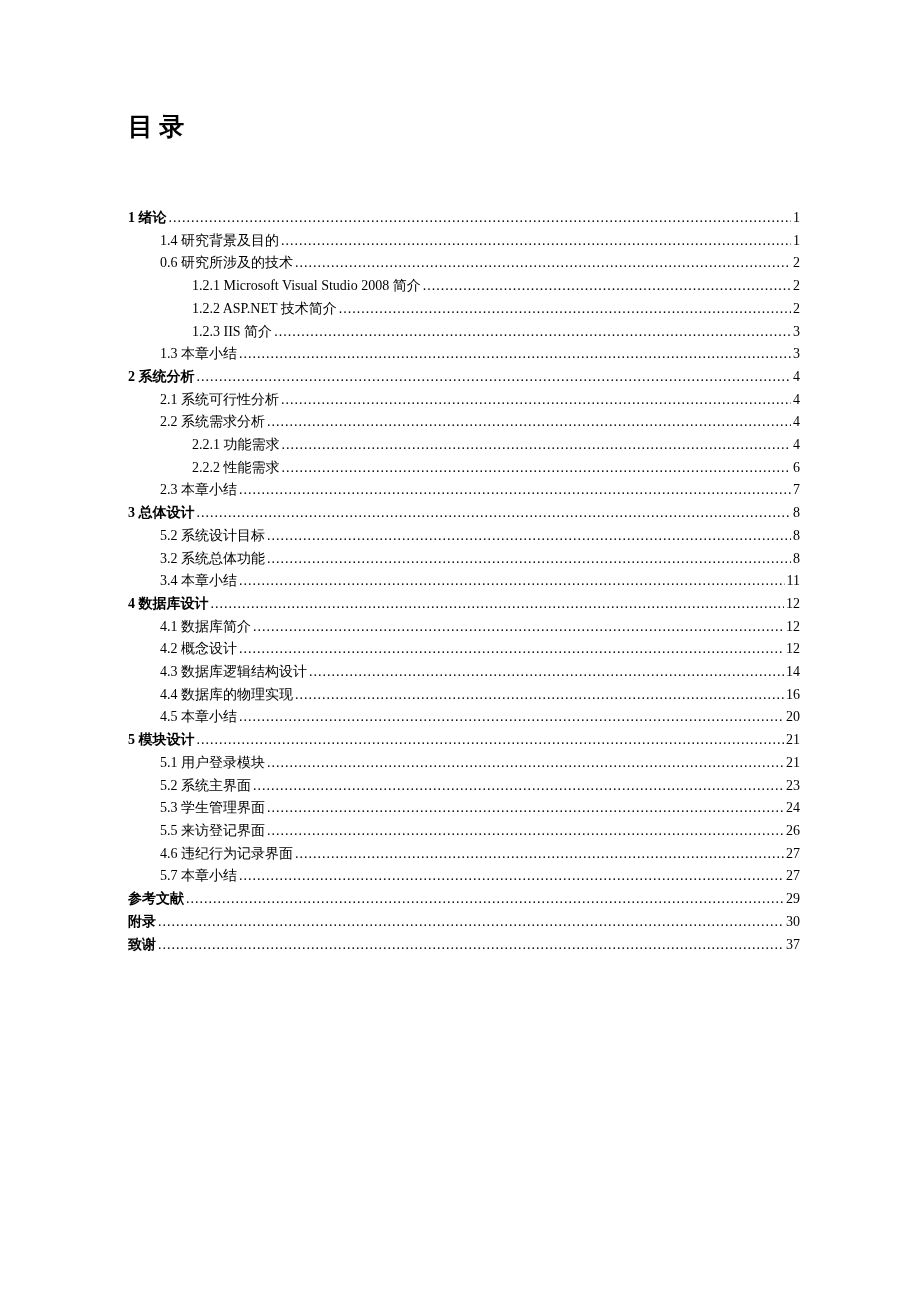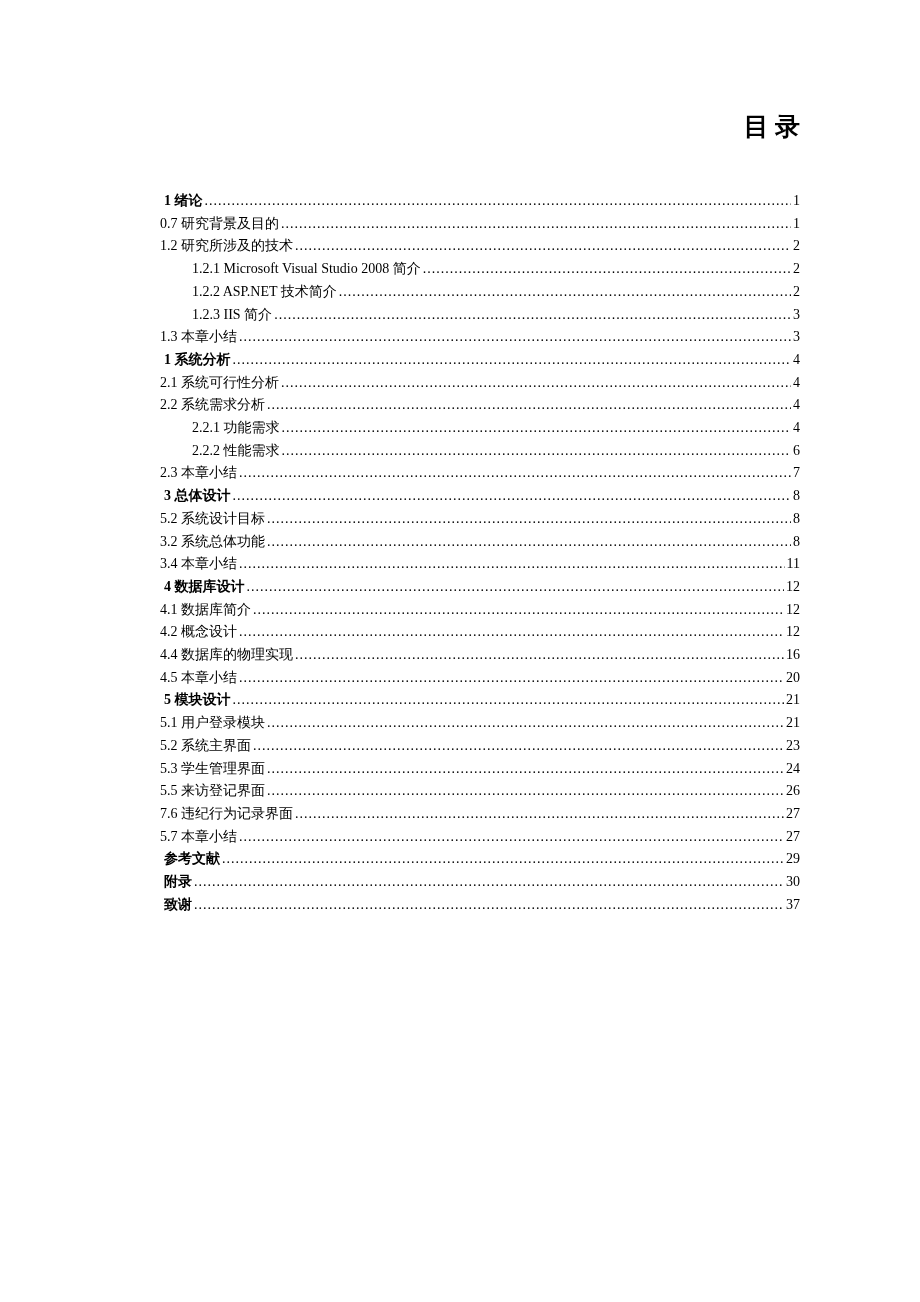--- a/index.html
+++ b/index.html
@@ -12,37 +12,36 @@
       font-family: "SimSun", "宋体", serif;
       width: 920px;
       height: 1302px;
       margin: 0 auto;
       position: relative;
     }
     .page {
       padding: 110px 120px 0 128px;
     }
     .title {
-      text-align: right;
+      text-align: left;
       font-size: 25px;
       font-weight: bold;
-      margin-bottom: 47px;
+      margin-bottom: 64px;
     }
     .toc-line {
       display: flex;
       align-items: baseline;
       font-size: 14px;
       line-height: 22.7px;
       white-space: nowrap;
       overflow: hidden;
     }
     .toc-line.l0 {
       padding-left: 0;
       font-weight: bold;
-      margin-left: 36px;
     }
     .toc-line.l1 {
       padding-left: 32px;
       font-weight: normal;
     }
     .toc-line.l2 {
       padding-left: 64px;
       font-weight: normal;
       text-align: center;
     }
@@ -69,26 +68,26 @@
 
 <div class="page">
   <div class="title">目 录</div>
   <div class="toc">
       <div class="toc-line l0">
         <span class="toc-label">1  绪论</span>
         <span class="toc-dots"></span>
         <span class="toc-page">1</span>
       </div>
       <div class="toc-line l1">
-        <span class="toc-label">0.7  研究背景及目的</span>
+        <span class="toc-label">1.4  研究背景及目的</span>
         <span class="toc-dots"></span>
         <span class="toc-page">1</span>
       </div>
       <div class="toc-line l1">
-        <span class="toc-label">1.2  研究所涉及的技术</span>
+        <span class="toc-label">0.6  研究所涉及的技术</span>
         <span class="toc-dots"></span>
         <span class="toc-page">2</span>
       </div>
       <div class="toc-line l2">
         <span class="toc-label">1.2.1 Microsoft Visual Studio 2008 简介</span>
         <span class="toc-dots"></span>
         <span class="toc-page">2</span>
       </div>
       <div class="toc-line l2">
         <span class="toc-label">1.2.2 ASP.NET 技术简介</span>
@@ -99,21 +98,21 @@
         <span class="toc-label">1.2.3 IIS 简介</span>
         <span class="toc-dots"></span>
         <span class="toc-page">3</span>
       </div>
       <div class="toc-line l1">
         <span class="toc-label">1.3  本章小结</span>
         <span class="toc-dots"></span>
         <span class="toc-page">3</span>
       </div>
       <div class="toc-line l0">
-        <span class="toc-label">1  系统分析</span>
+        <span class="toc-label">2  系统分析</span>
         <span class="toc-dots"></span>
         <span class="toc-page">4</span>
       </div>
       <div class="toc-line l1">
         <span class="toc-label">2.1  系统可行性分析</span>
         <span class="toc-dots"></span>
         <span class="toc-page">4</span>
       </div>
       <div class="toc-line l1">
         <span class="toc-label">2.2  系统需求分析</span>
@@ -164,20 +163,25 @@
         <span class="toc-label">4.1  数据库简介</span>
         <span class="toc-dots"></span>
         <span class="toc-page">12</span>
       </div>
       <div class="toc-line l1">
         <span class="toc-label">4.2  概念设计</span>
         <span class="toc-dots"></span>
         <span class="toc-page">12</span>
       </div>
       <div class="toc-line l1">
+        <span class="toc-label">4.3  数据库逻辑结构设计</span>
+        <span class="toc-dots"></span>
+        <span class="toc-page">14</span>
+      </div>
+      <div class="toc-line l1">
         <span class="toc-label">4.4  数据库的物理实现</span>
         <span class="toc-dots"></span>
         <span class="toc-page">16</span>
       </div>
       <div class="toc-line l1">
         <span class="toc-label">4.5  本章小结</span>
         <span class="toc-dots"></span>
         <span class="toc-page">20</span>
       </div>
       <div class="toc-line l0">
@@ -199,21 +203,21 @@
         <span class="toc-label">5.3  学生管理界面</span>
         <span class="toc-dots"></span>
         <span class="toc-page">24</span>
       </div>
       <div class="toc-line l1">
         <span class="toc-label">5.5  来访登记界面</span>
         <span class="toc-dots"></span>
         <span class="toc-page">26</span>
       </div>
       <div class="toc-line l1">
-        <span class="toc-label">7.6  违纪行为记录界面</span>
+        <span class="toc-label">4.6  违纪行为记录界面</span>
         <span class="toc-dots"></span>
         <span class="toc-page">27</span>
       </div>
       <div class="toc-line l1">
         <span class="toc-label">5.7  本章小结</span>
         <span class="toc-dots"></span>
         <span class="toc-page">27</span>
       </div>
       <div class="toc-line l0">
         <span class="toc-label">参考文献</span>

